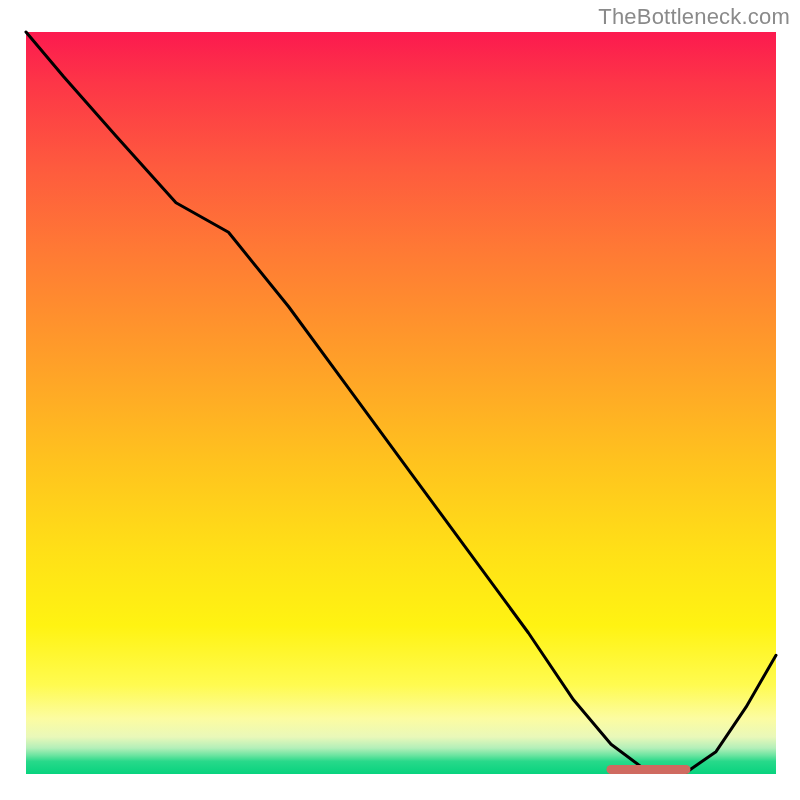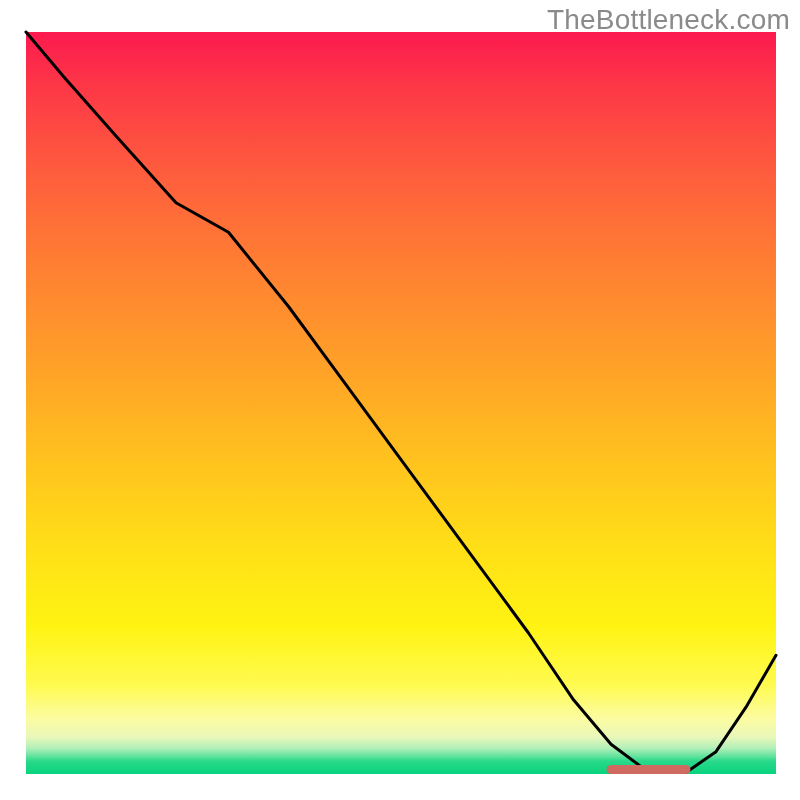--- a/index.html
+++ b/index.html
@@ -13,21 +13,21 @@
   }
   .container {
     position: relative;
     width: 800px;
     height: 800px;
   }
   .attribution {
     position: absolute;
     top: 4px;
     right: 10px;
-    font-size: 28px;
+    font-size: 22px;
     color: #8a8a8a;
     letter-spacing: 0.2px;
     font-weight: 500;
   }
   .plot-area {
     position: absolute;
     left: 26px;
     top: 32px;
     width: 750px;
     height: 742px;

